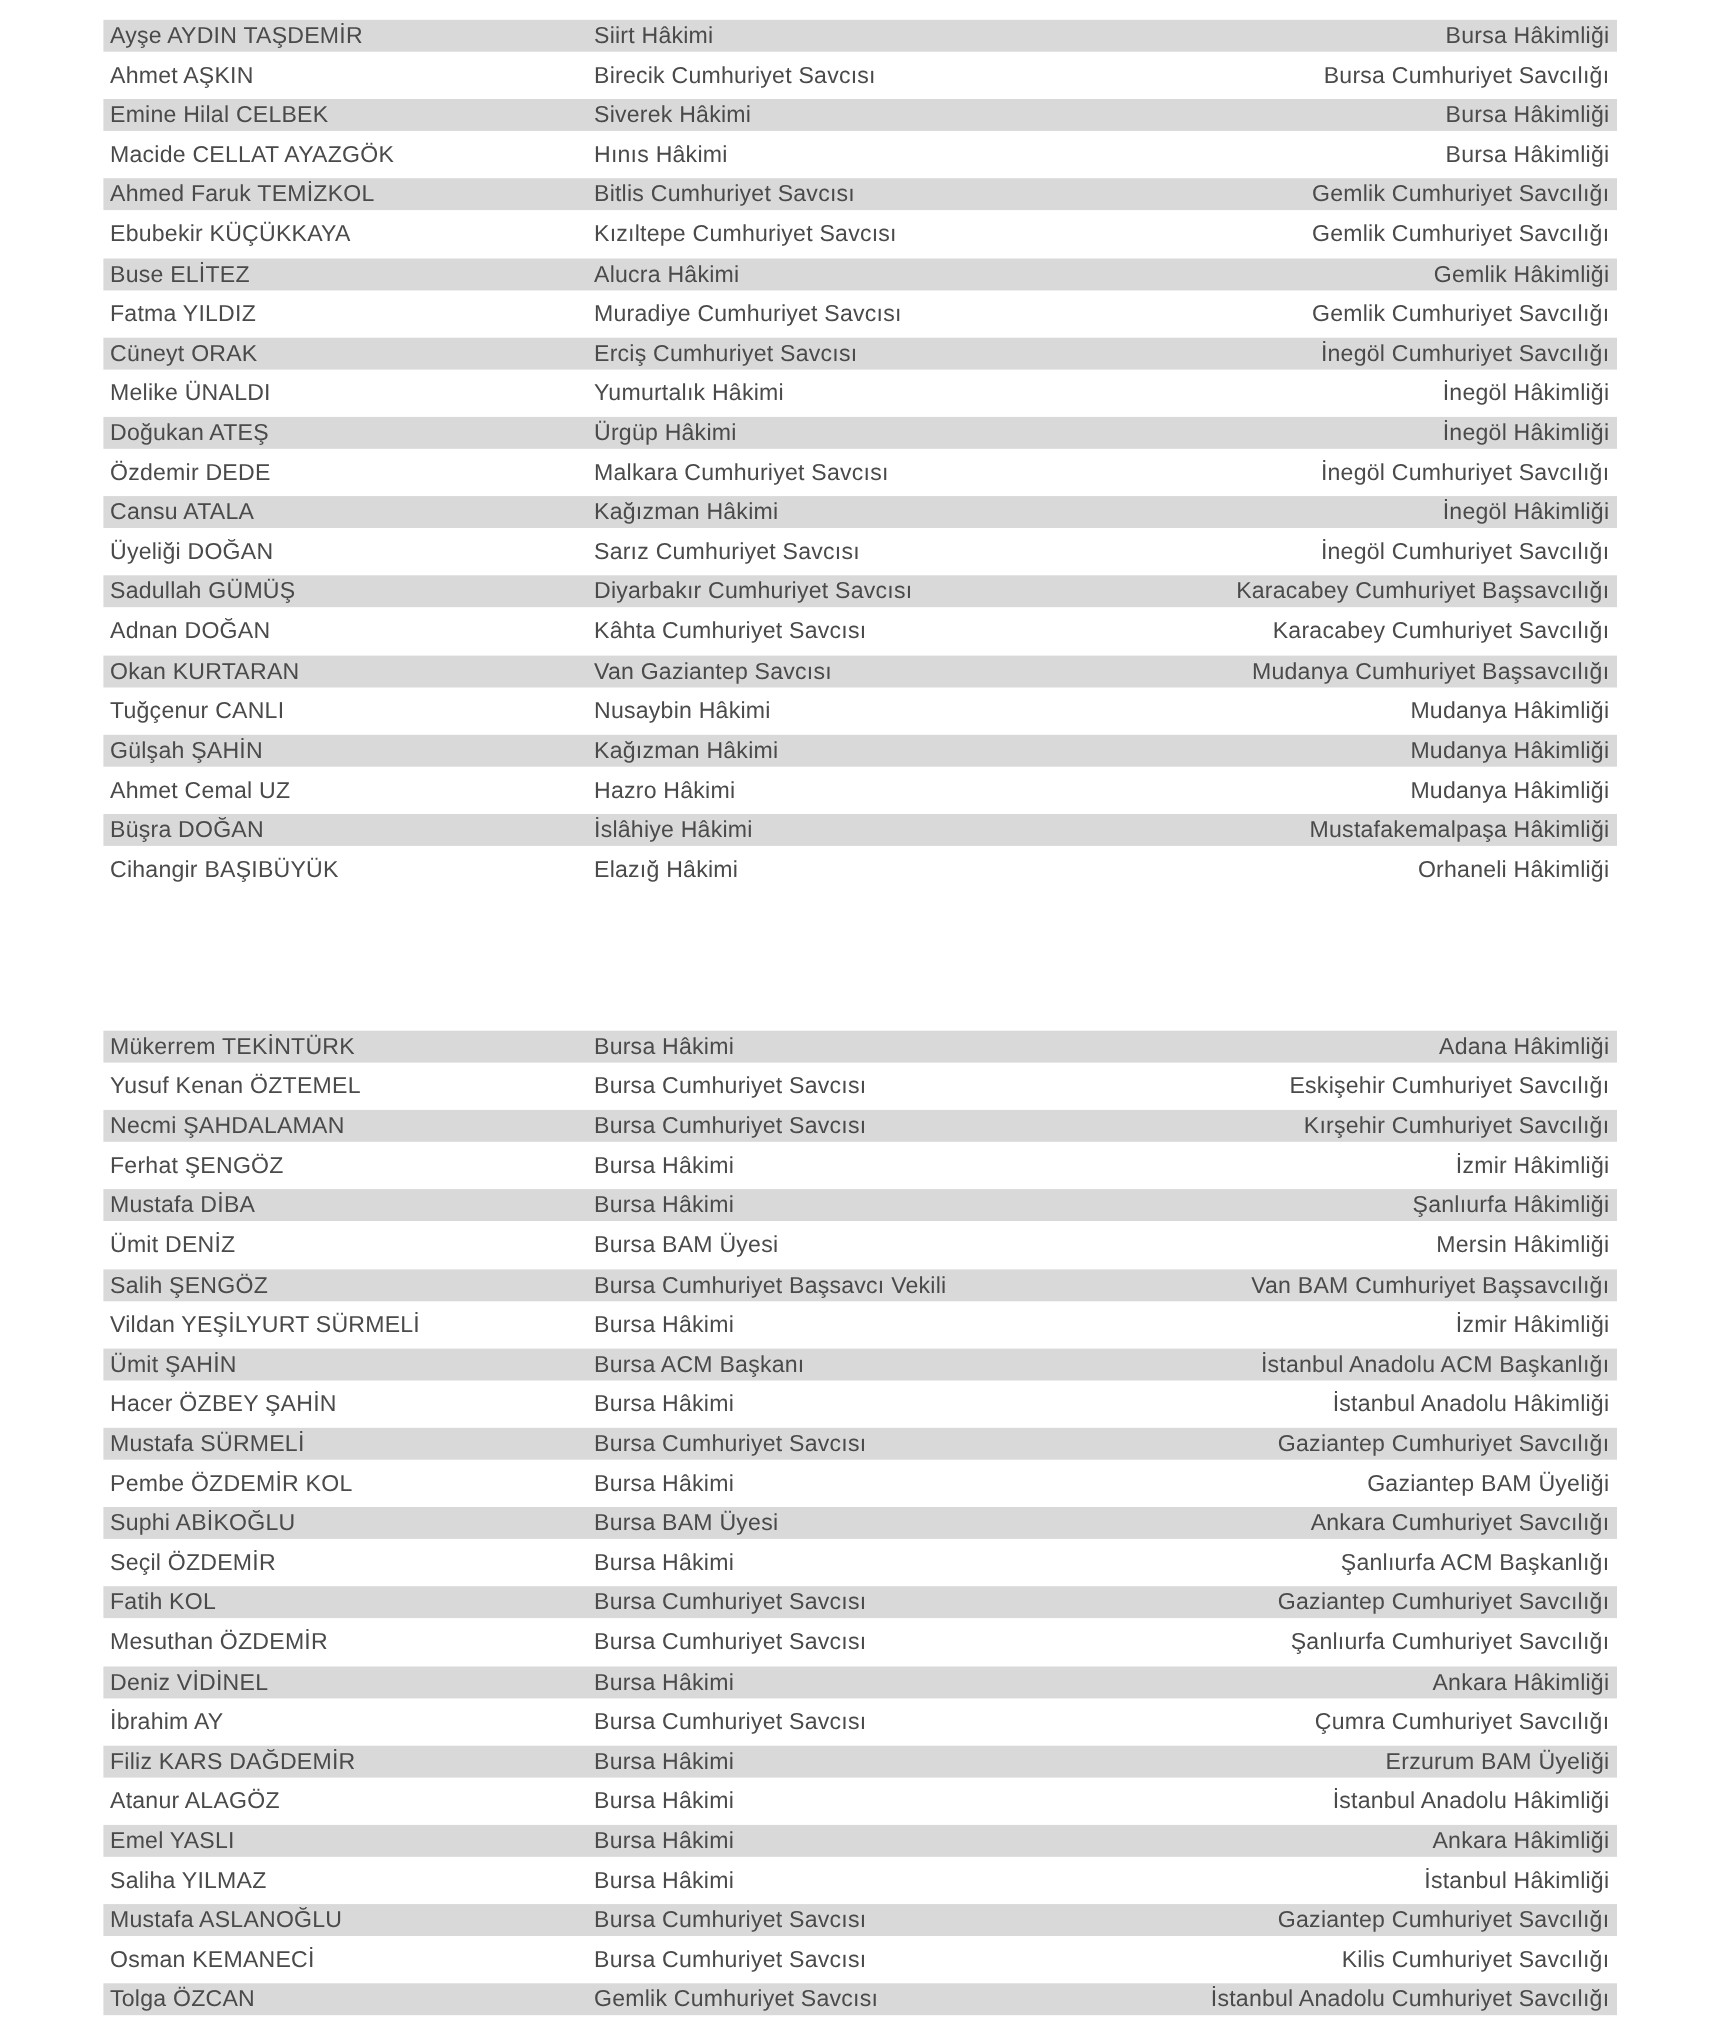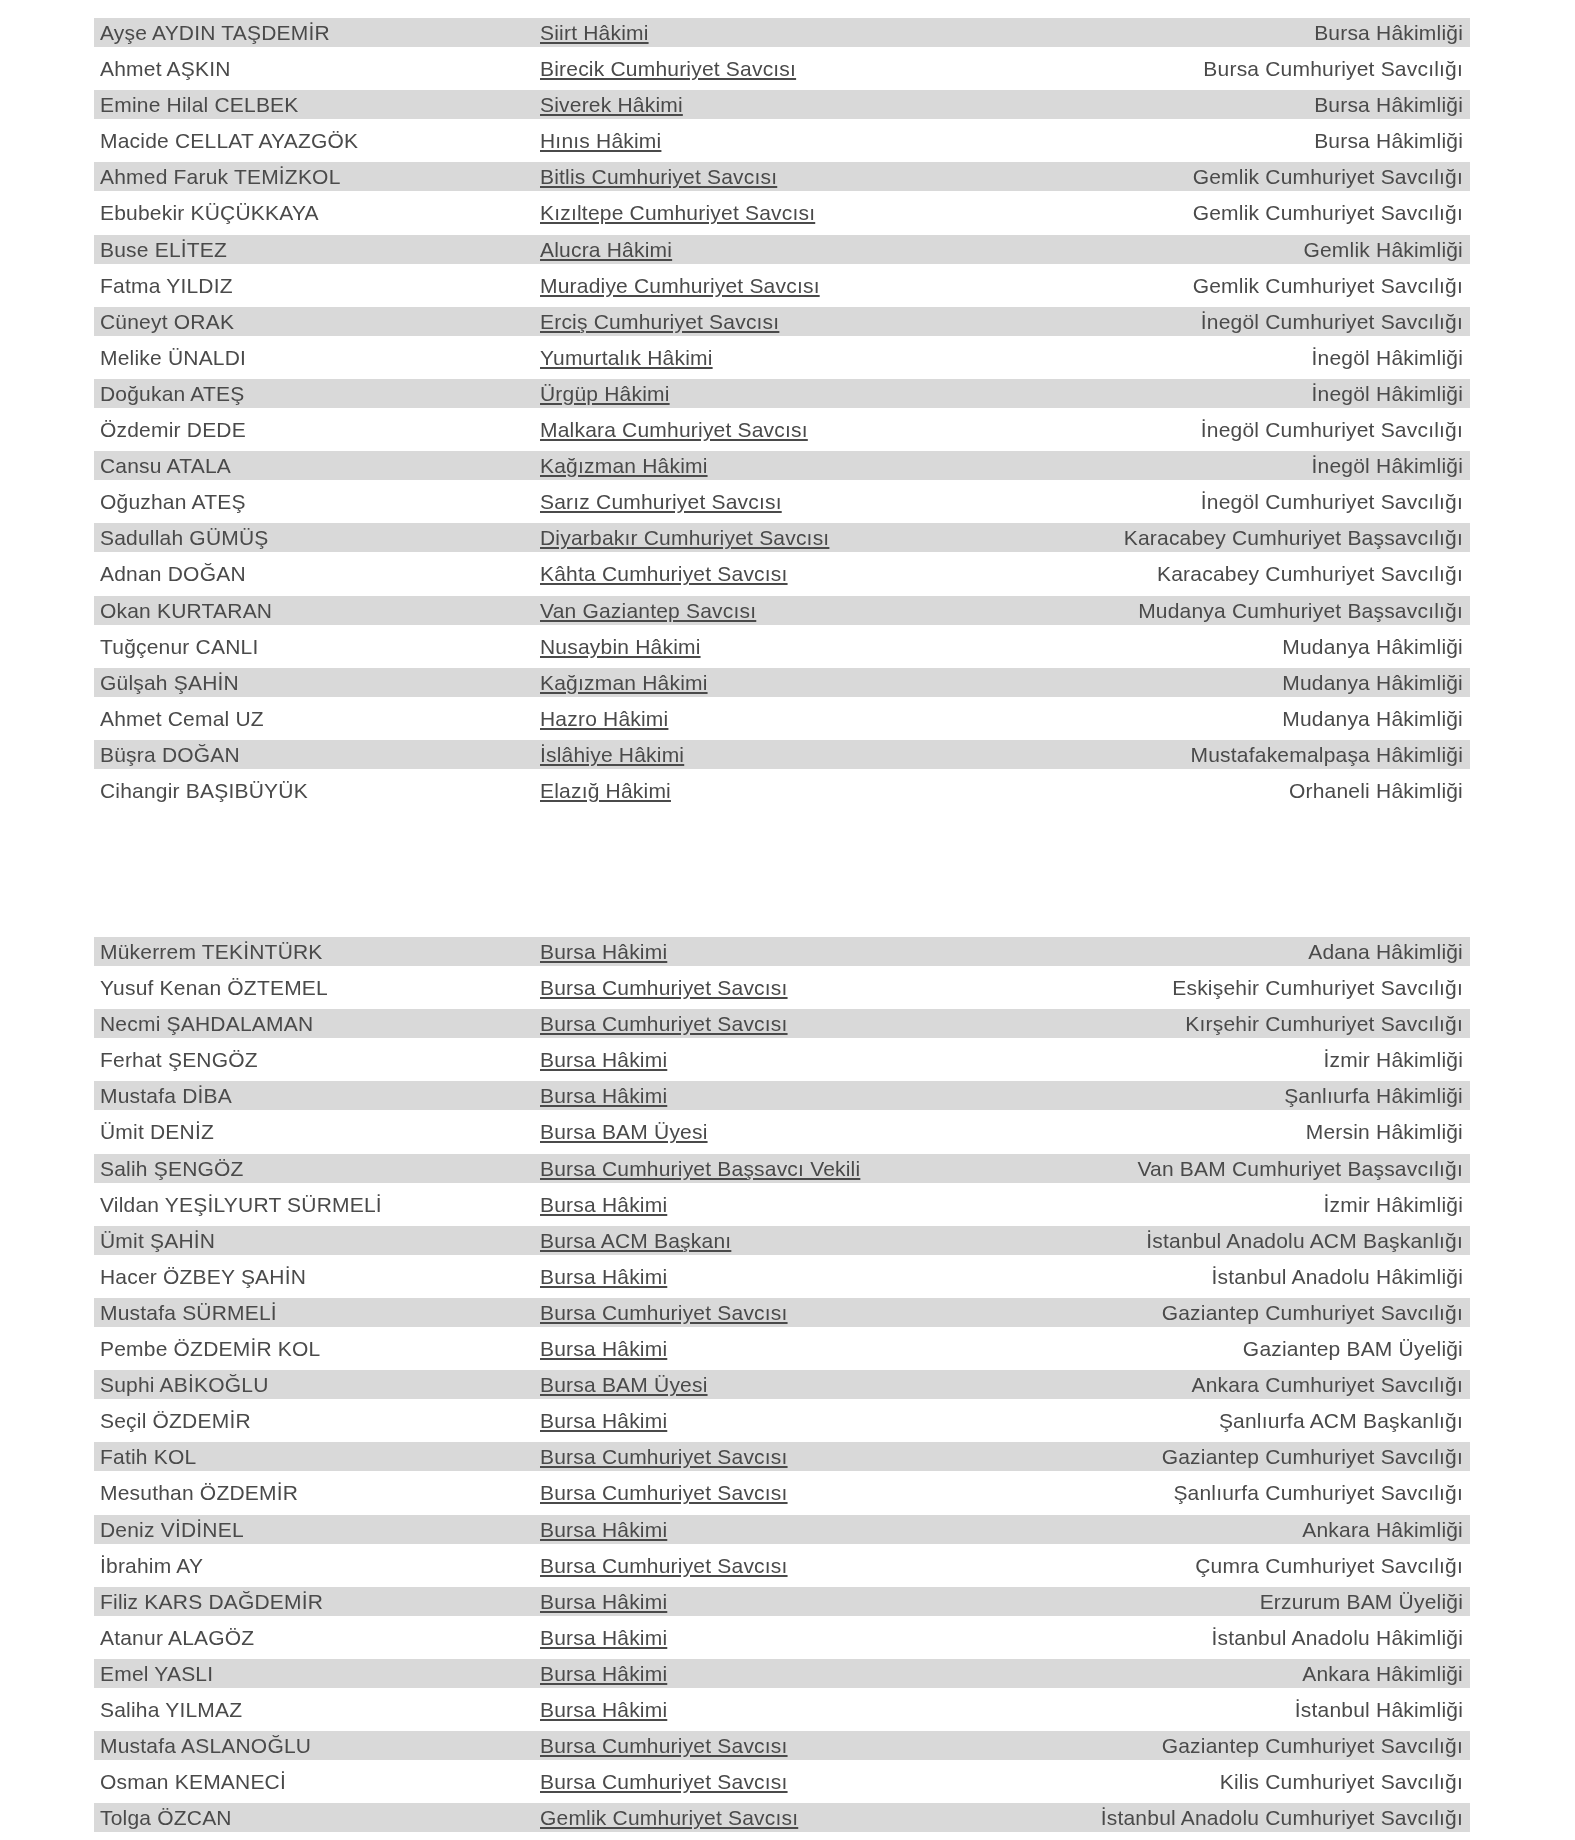--- a/index.html
+++ b/index.html
@@ -40,21 +40,21 @@
     top: 0;
     height: 29px;
     line-height: 29px;
     font-size: 21px;
     font-weight: 400;
     color: #4a4a4a;
     white-space: nowrap;
     letter-spacing: 0.2px;
   }
   .cell-name { left: 6px; }
-  .cell-position { left: 446px; text-decoration: underline; }
+  .cell-position { left: 446px; }
   .cell-assignment { right: 7px; }
   .section-heading {
     position: absolute;
     top: 888px;
     left: 0;
     width: 100%;
     height: 36px;
     line-height: 36px;
     text-align: center;
     font-size: 23px;
@@ -157,21 +157,21 @@
         </div>
         <div class="row">
           <div class="band">
             <span class="cell-name">Cansu ATALA</span>
             <span class="cell-position">Kağızman Hâkimi</span>
             <span class="cell-assignment">İnegöl Hâkimliği</span>
           </div>
         </div>
         <div class="row">
           <div class="band">
-            <span class="cell-name">Oğuzhan ATEŞ</span>
+            <span class="cell-name">Üyeliği DOĞAN</span>
             <span class="cell-position">Sarız Cumhuriyet Savcısı</span>
             <span class="cell-assignment">İnegöl Cumhuriyet Savcılığı</span>
           </div>
         </div>
         <div class="row">
           <div class="band">
             <span class="cell-name">Sadullah GÜMÜŞ</span>
             <span class="cell-position">Diyarbakır Cumhuriyet Savcısı</span>
             <span class="cell-assignment">Karacabey Cumhuriyet Başsavcılığı</span>
           </div>

